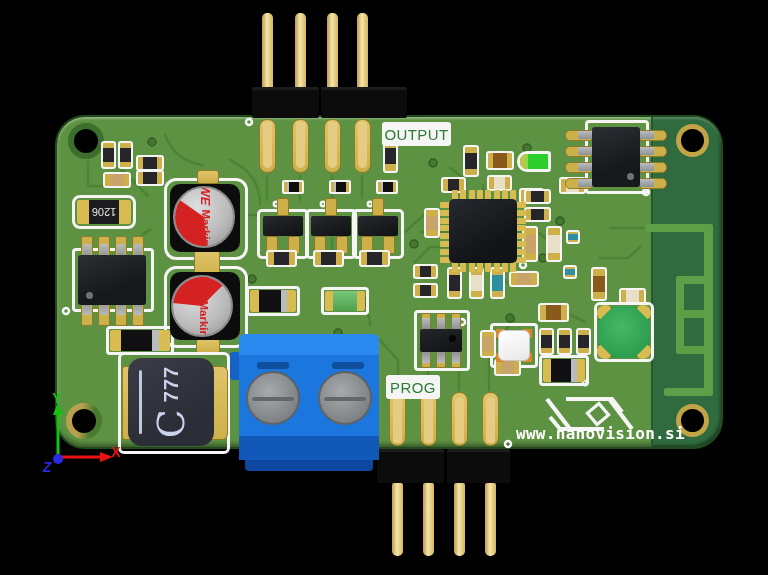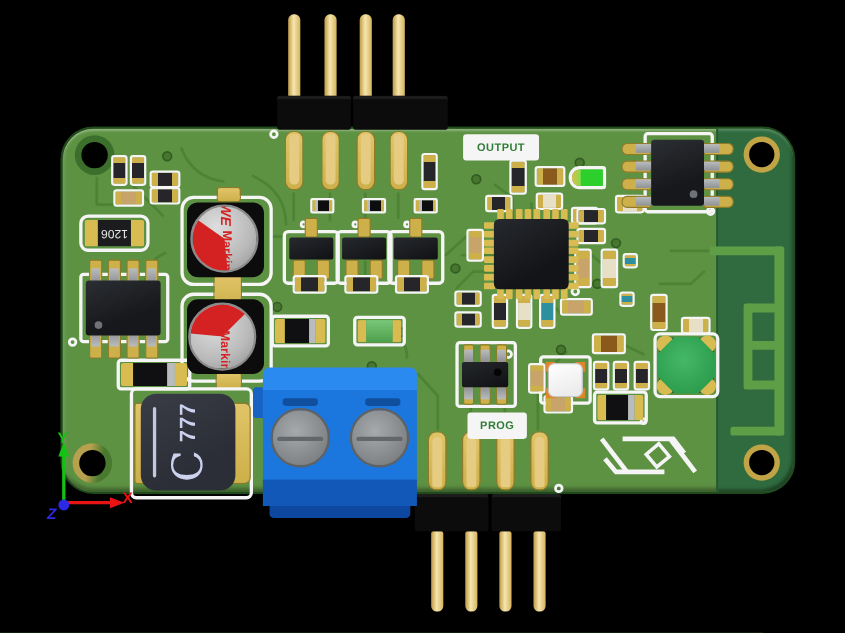--- a/index.html
+++ b/index.html
@@ -16,22 +16,22 @@
          border:2px solid #214a1c;border-radius:30px;
          box-shadow:inset 0 3px 2px -1px rgba(255,255,255,.30), inset 0 -5px 4px -2px rgba(0,0,0,.38),
                     inset 4px 0 3px -2px rgba(255,255,255,.14);}
   #rfzone{left:651px;top:117px;width:70px;height:330px;background:var(--rf_section_green);
           border-radius:0 27px 27px 0;border-left:2px solid #24572e;
           box-shadow:inset 0 3px 2px -1px rgba(255,255,255,.18), inset -3px -4px 3px -2px rgba(0,0,0,.4);}
   .hole{border-radius:50%;background:#000;}
   .ring{border-radius:50%;}
   svg{position:absolute;overflow:visible;}
   .label{background:var(--silkscreen_white);color:var(--label_text_green);
-         font-weight:bold;font-size:10px;letter-spacing:.4px;border-radius:3px;
-         display:flex;align-items:center;justify-content:center;margin-left:39px;}
+         font-weight:normal;font-size:15px;letter-spacing:.4px;border-radius:3px;
+         display:flex;align-items:center;justify-content:center;}
   .outline{border:3px solid var(--silkscreen_white);border-radius:8px;background:transparent;}
   .gold{background:linear-gradient(180deg,#e0c468,var(--gold_pad));border:1px solid #8f7a28;border-radius:3px;}
   .black{background:#0c0c0c;}
   .screw{border-radius:50%;background:radial-gradient(circle at 42% 38%,#a6aaac,#85898b 60%,#6f7375);
          border:2px solid #5e6264;}
   .slot{position:absolute;left:8%;right:8%;top:48%;height:4px;background:#63676a;border-radius:2px;}
   .captext{color:var(--capacitor_red);font-weight:bold;display:flex;align-items:center;gap:4px;}
   .weword{font-style:italic;font-size:13px;}
   .mkword{font-size:11.5px;font-weight:600;}
   .axis-label{position:absolute;font-weight:bold;font-size:14px;width:18px;text-align:center;}
@@ -379,20 +379,22 @@
 
   <svg class="abs" style="left:530px;top:390px;z-index:6" width="120" height="45">
     <g stroke="#f5f5f5" stroke-width="4.2" fill="none">
       <path d="M17,9 L40,39"></path>
       <path d="M36,9 H82 L92,22"></path>
       <path d="M20,27 L30,39 H74"></path>
       <path d="M80,10 L102,39"></path>
       <rect x="-7.5" y="-7.5" width="15" height="15" transform="translate(68,24) rotate(50)" stroke-width="3.2"></rect>
     </g>
   </svg>
+  <div class="abs" style="left:516px;top:424px;width:180px;z-index:6;color:#fff;
+       font-family:'DejaVu Sans Mono',monospace;font-size:16px;font-weight:bold;letter-spacing:.3px">www.nanovision.si</div>
 
   <svg class="abs" style="left:20px;top:385px;z-index:8" width="130" height="110">
     <g>
       <line x1="38" y1="72" x2="38" y2="28" stroke="#14c214" stroke-width="3"></line>
       <polygon points="33,30 43,30 38,17" fill="#14c214"></polygon>
       <line x1="38" y1="72" x2="80" y2="72" stroke="#e81414" stroke-width="3"></line>
       <polygon points="80,67 80,77 93,72" fill="#e81414"></polygon>
       <circle cx="38" cy="74" r="5" fill="#2b28e6"></circle>
     </g>
   </svg>

